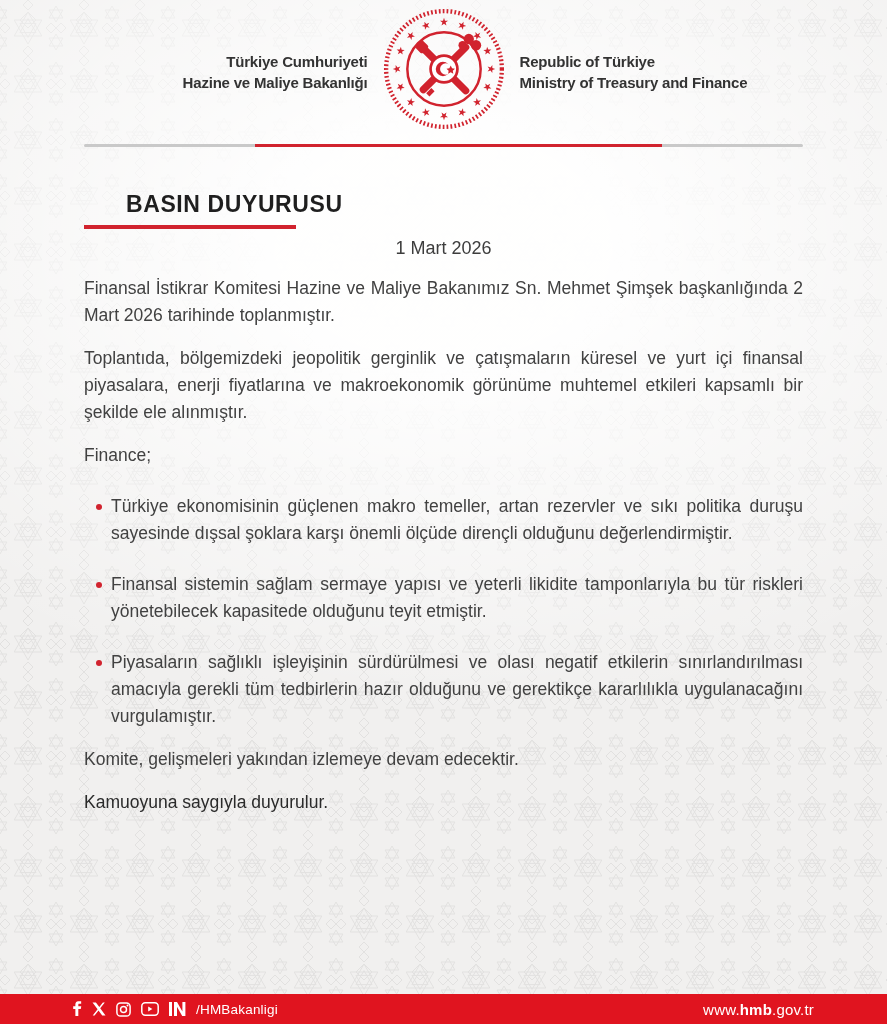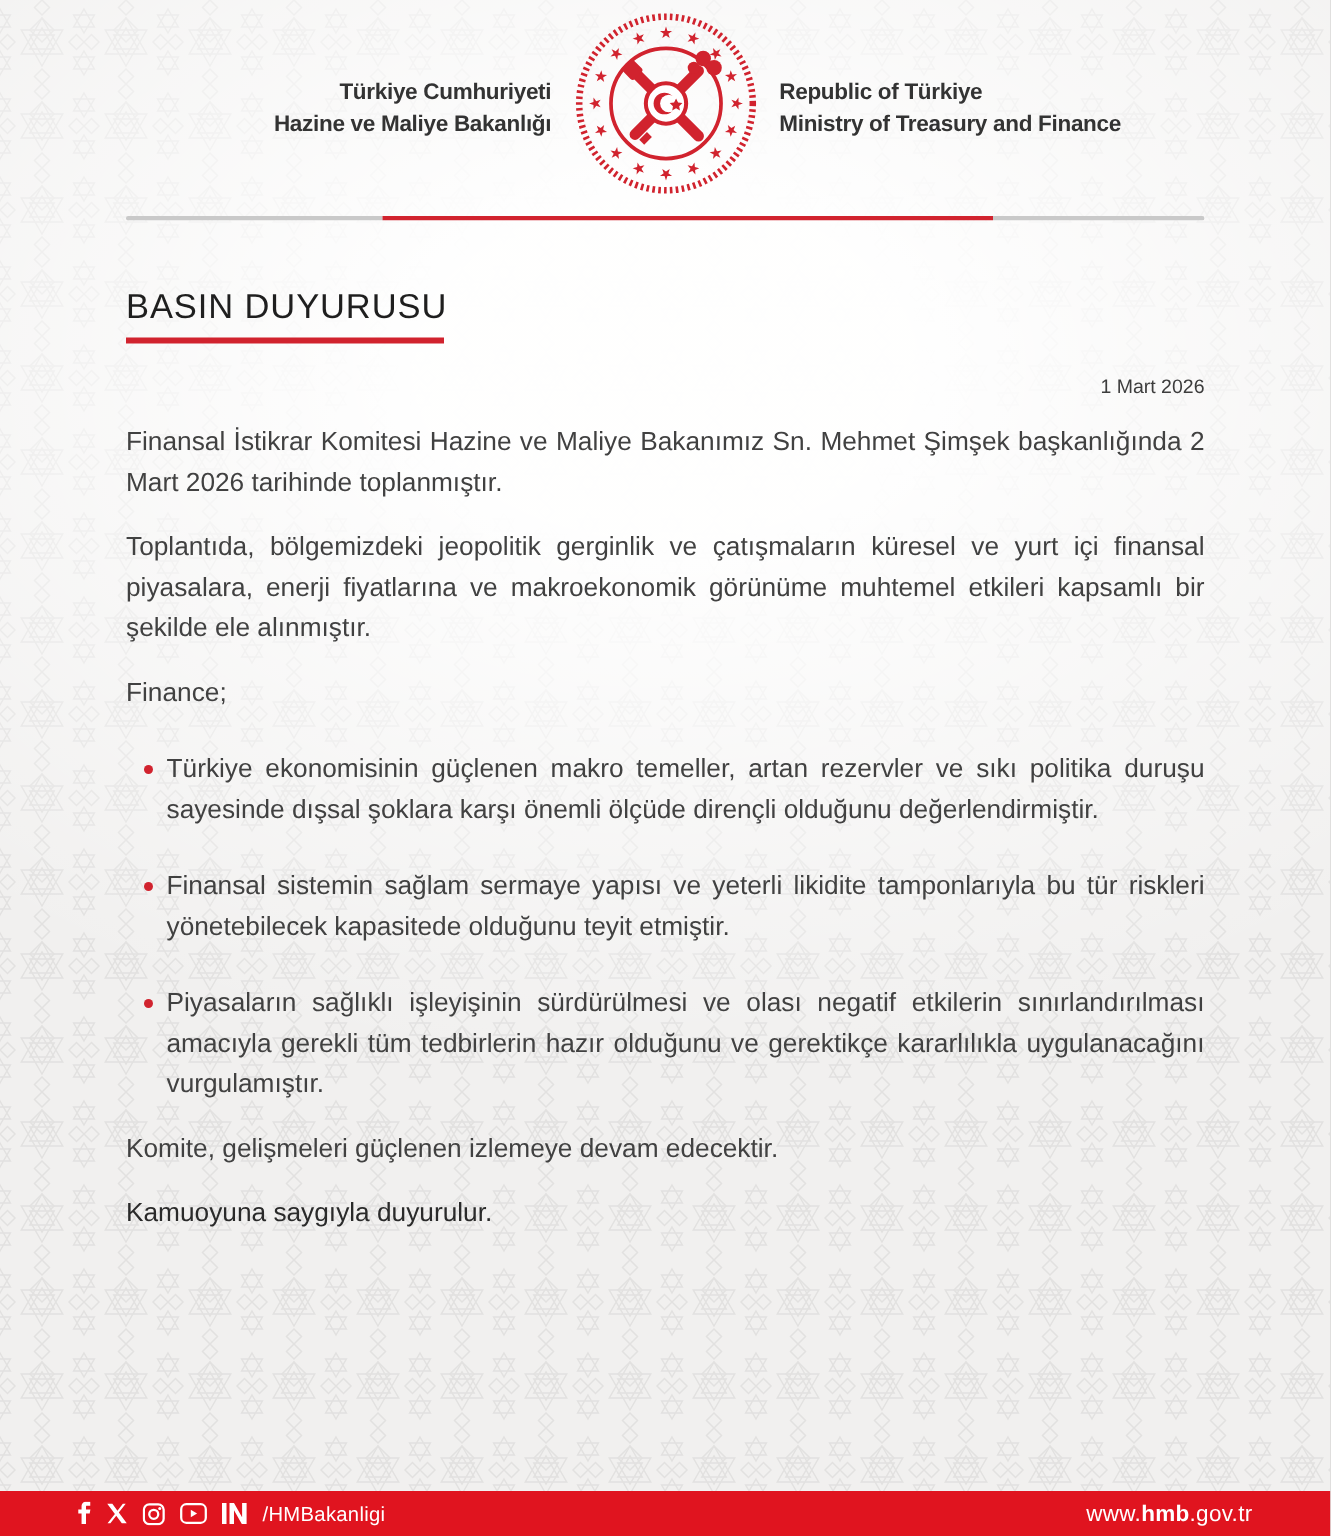--- a/index.html
+++ b/index.html
@@ -31,46 +31,47 @@
 
   
   .divider{display:flex;height:3px;margin:0 84px;border-radius:2px;overflow:hidden;}
   .divider .seg-a{width:23.8%;background:#c9c9c9;}
   .divider .seg-b{width:56.6%;background:var(--brand-red);}
   .divider .seg-c{width:19.6%;background:#c9c9c9;}
 
   
   main{padding:44px 84px 0 84px;color:var(--text);}
   h1{
-    font-size:23px;letter-spacing:.6px;font-weight:400;color:var(--title);
+    font-size:23px;letter-spacing:.6px;font-weight:700;color:var(--title);
     text-transform:uppercase;
+    margin-left:42px;
   }
   .title-underline{width:212px;height:4px;background:var(--brand-red);margin-top:7px;}
-  .date{font-size:13px;text-align:right;margin-top:21px;color:#3d3d3d;}
+  .date{font-size:18px;text-align:center;margin-top:9px;color:#3d3d3d;}
   main p{
     font-size:17.5px;line-height:27px;text-align:justify;margin-top:16px;color:var(--text);
   }
   p.intro{text-align:left;}
   ul{list-style:none;margin-top:2px;}
   ul li{
     display:flex;gap:9px;margin-top:24px;
     font-size:17.5px;line-height:27px;color:var(--text);
   }
   .bullet-dot{
     flex:0 0 auto;width:6px;height:6px;border-radius:50%;background:var(--brand-red);
     margin-top:11px;margin-left:12px;
   }
   ul li .li-text{flex:1;text-align:justify;}
   p.signoff{font-weight:400;color:#2a2a2a;text-align:left;}
 
   
   footer{
     position:absolute;left:0;right:0;bottom:0;height:30px;background:var(--footer-red);
     display:flex;align-items:center;justify-content:space-between;
-    padding:0 52px;z-index:3;color:#fff;
+    padding:0 73px;z-index:3;color:#fff;
   }
   .social{display:flex;align-items:center;gap:10px;}
   .social svg{display:block;}
   .social-handle{font-size:13.5px;letter-spacing:.2px;}
   .website{font-size:15px;letter-spacing:.2px;}
   .website b{font-weight:700;}
 </style>
 </head>
 <body>
 
@@ -189,21 +190,21 @@
         <li>
           <span class="bullet-dot"></span>
           <span class="li-text">Finansal sistemin sağlam sermaye yapısı ve yeterli likidite tamponlarıyla bu tür riskleri yönetebilecek kapasitede olduğunu teyit etmiştir.</span>
         </li>
         <li>
           <span class="bullet-dot"></span>
           <span class="li-text">Piyasaların sağlıklı işleyişinin sürdürülmesi ve olası negatif etkilerin sınırlandırılması amacıyla gerekli tüm tedbirlerin hazır olduğunu ve gerektikçe kararlılıkla uygulanacağını vurgulamıştır.</span>
         </li>
       </ul>
 
-      <p>Komite, gelişmeleri güçlenen izlemeye devam edecektir.</p>
+      <p>Komite, gelişmeleri yakından izlemeye devam edecektir.</p>
       <p class="signoff">Kamuoyuna saygıyla duyurulur.</p>
     </main>
 
     <footer>
       <div class="social">
         <svg width="9" height="16" viewBox="0 0 9 16">
           <path d="M6 3 h2.6 V0.2 H5.6 C3.4 0.2 2.5 1.8 2.5 3.6 V5.6 H0.2 V8.4 H2.5 V15.8 H5.6 V8.4 H8.2 L8.7 5.6 H5.6 V4 C5.6 3.3 5.8 3 6 3 Z" fill="#fff" transform="scale(0.95)"></path>
         </svg>
         <svg width="14" height="14" viewBox="0 0 14 14">
           <path d="M0.5 0.5 L5.6 7.3 L0.7 13.5 H2.6 L6.5 8.5 L10.2 13.5 H13.5 L8.2 6.3 L12.8 0.5 H10.9 L7.3 5.1 L3.9 0.5 Z" fill="#fff"></path>

